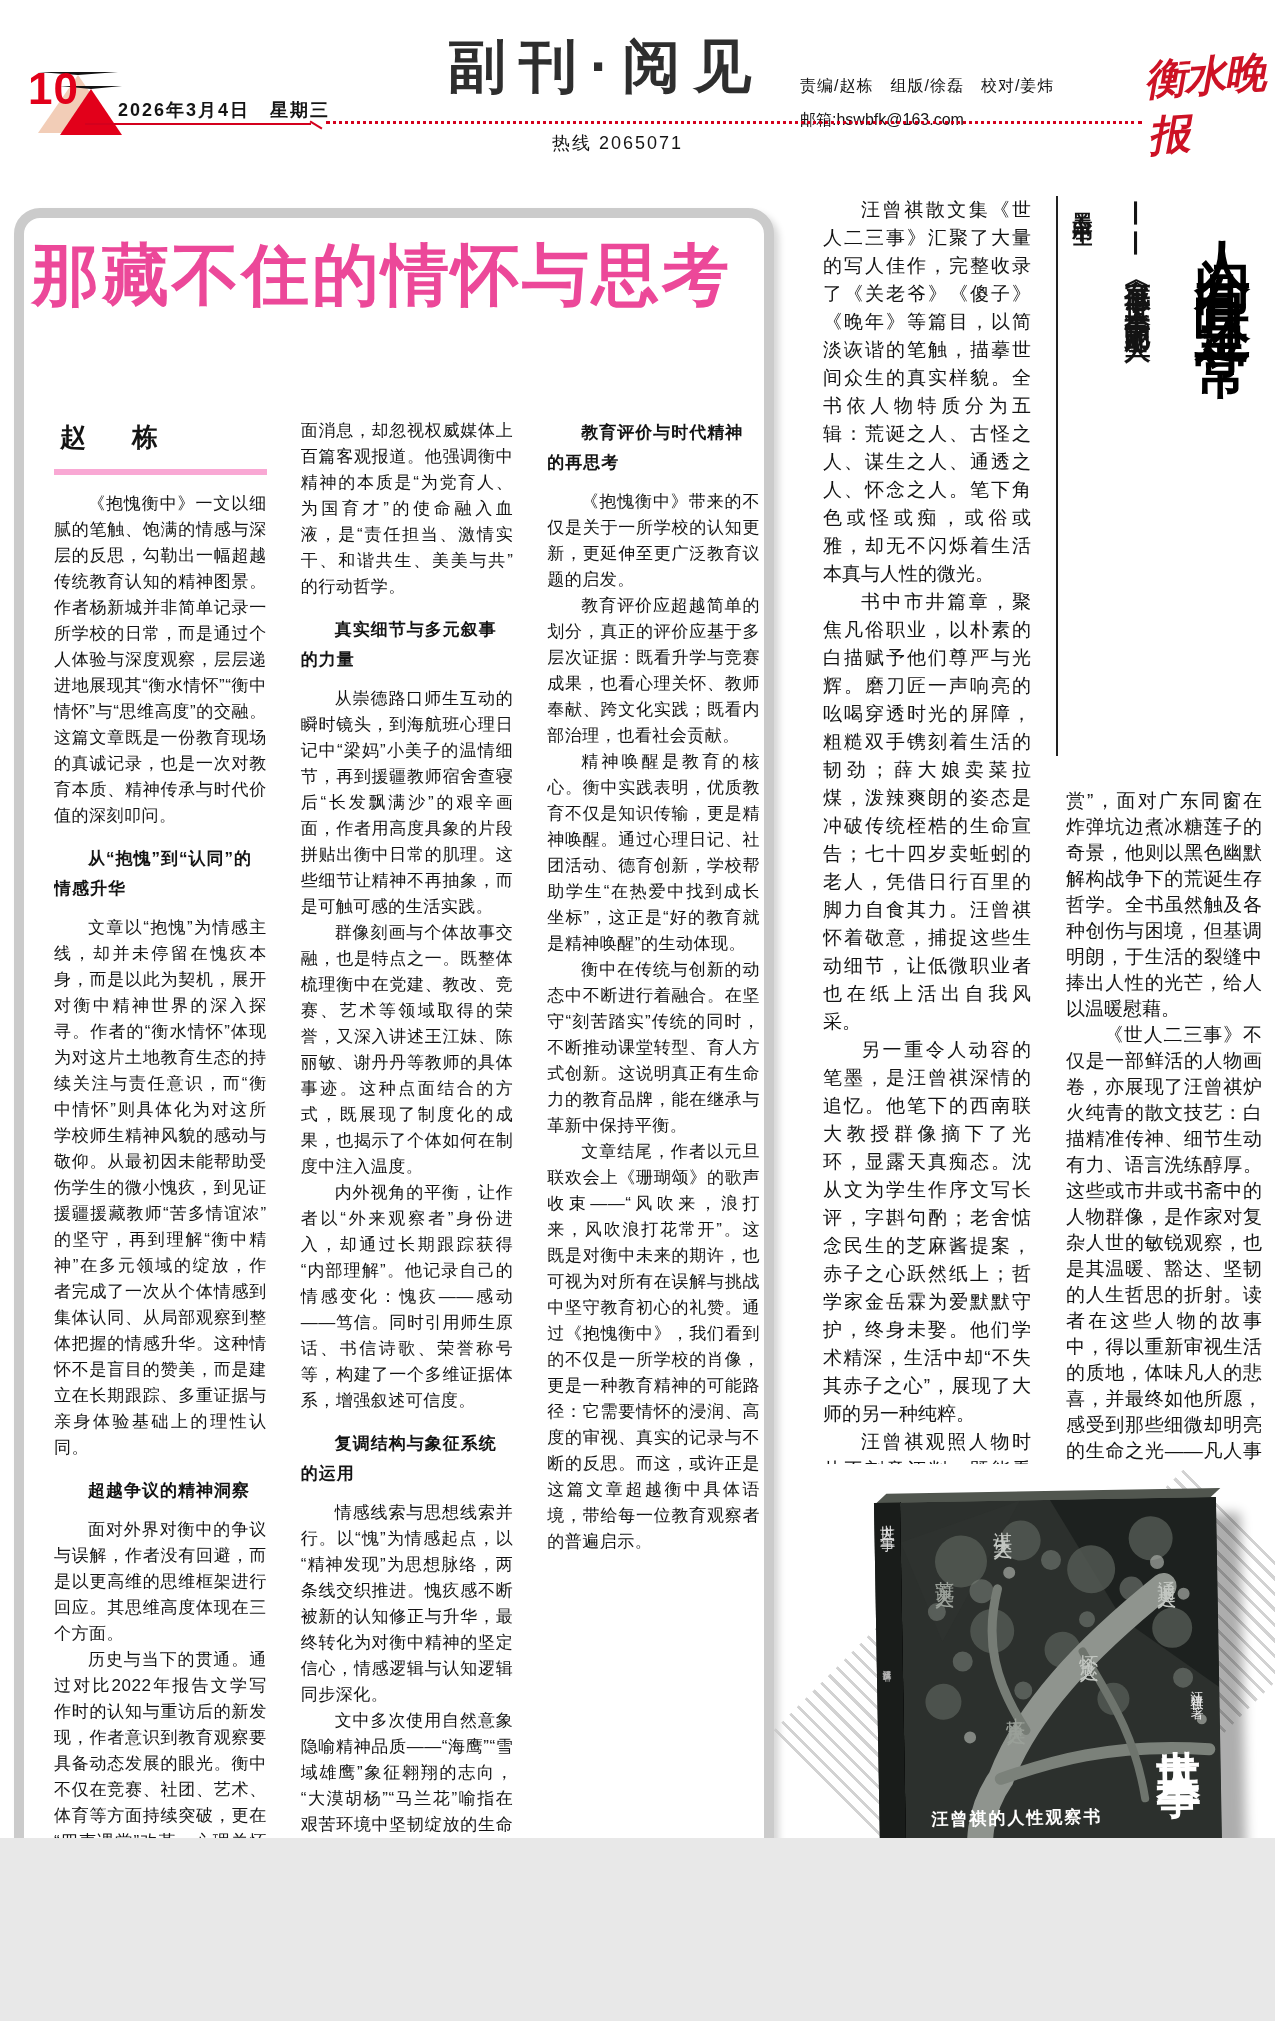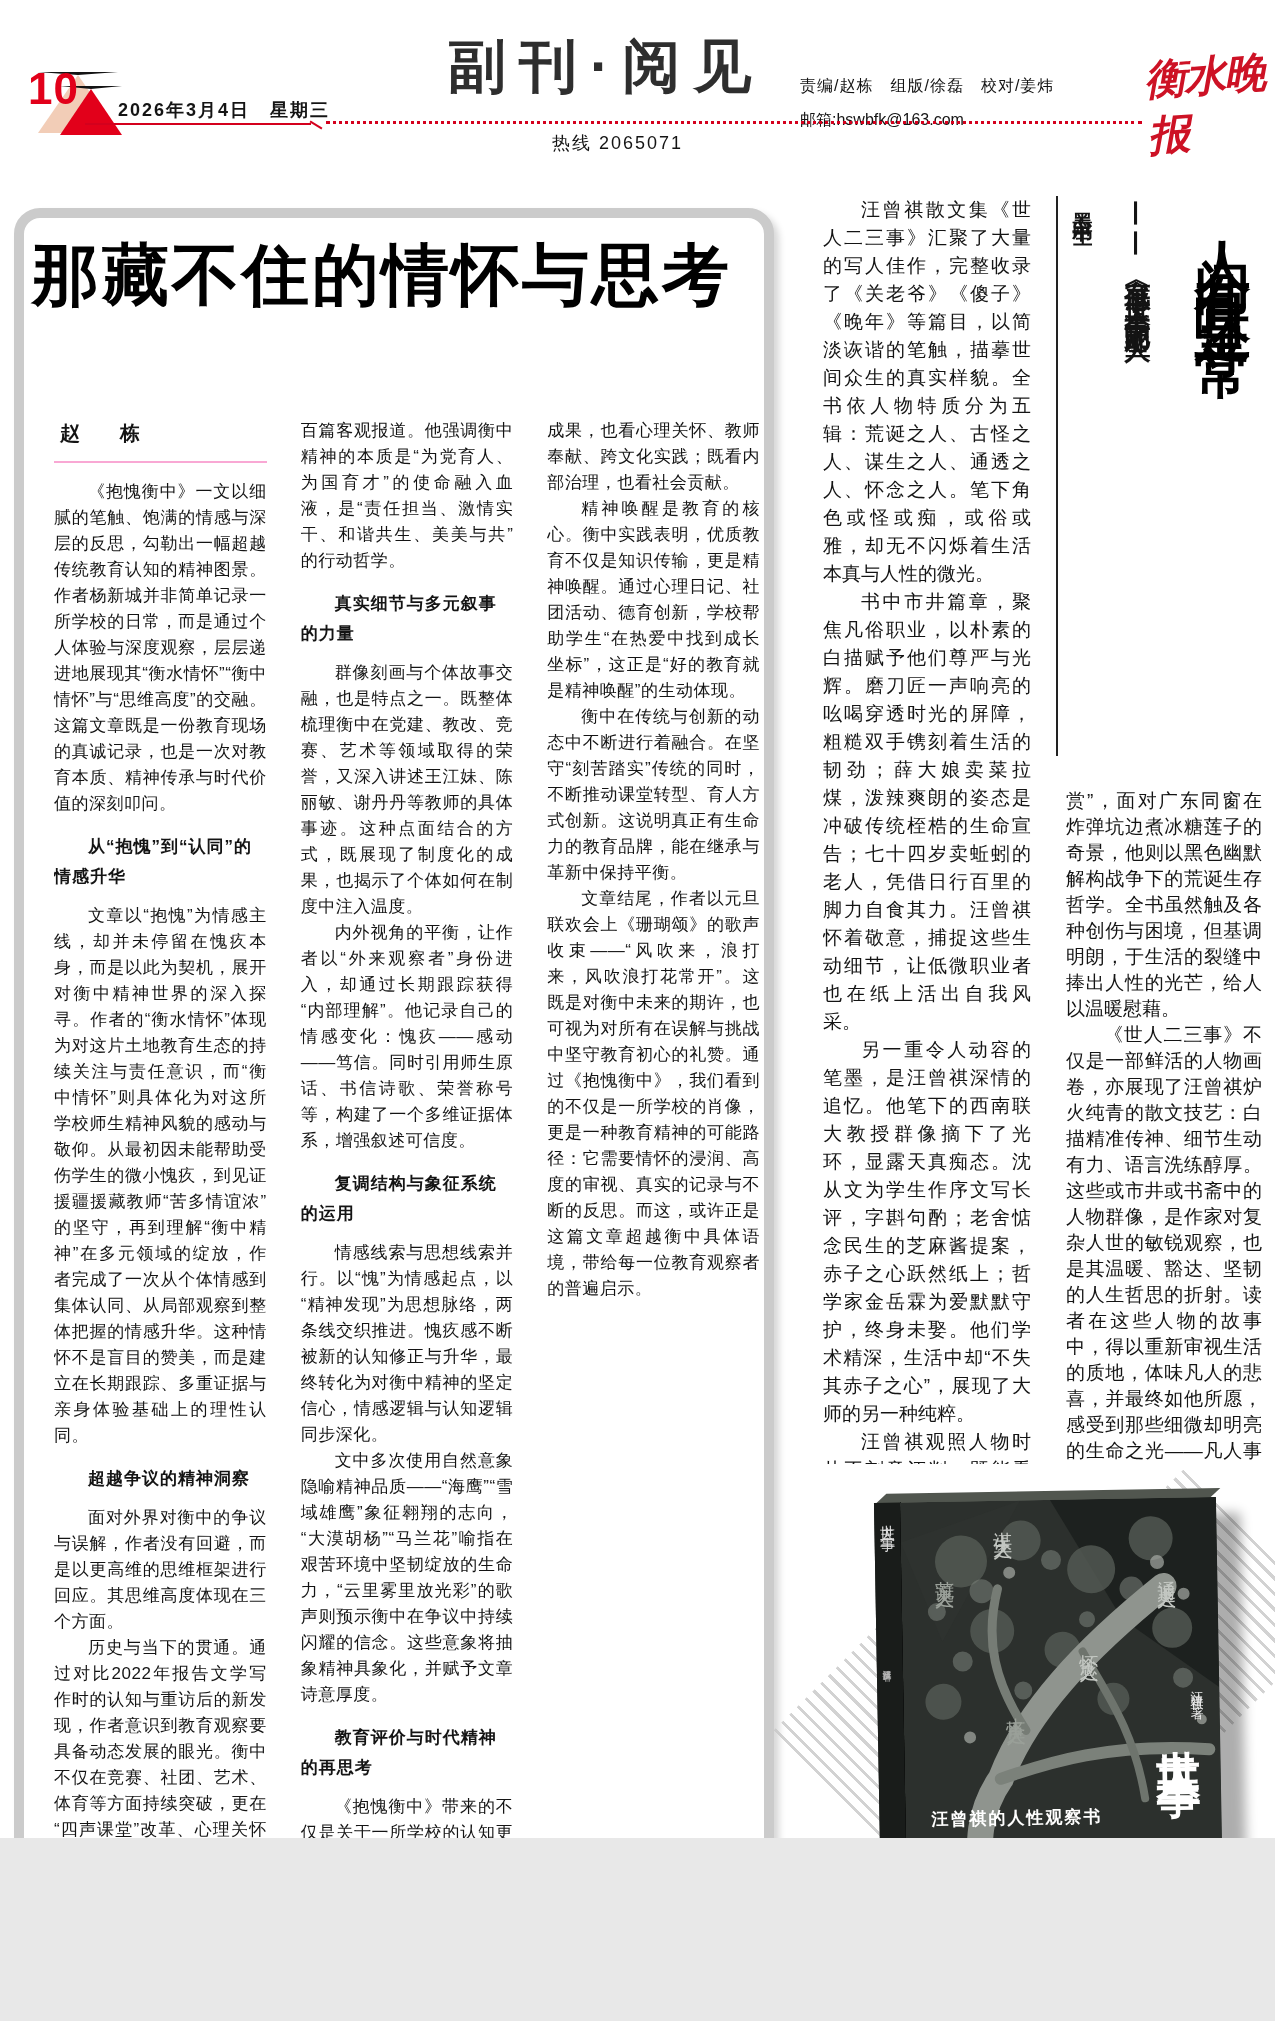--- a/index.html
+++ b/index.html
@@ -20,26 +20,26 @@
   .masthead{position:absolute;left:1146px;top:48px;font-size:42px;font-weight:bold;color:#cd1225;
             font-family:"DejaVu Serif","Liberation Serif",serif;font-style:italic;transform:rotate(-4deg);letter-spacing:-2px;}
   .rule-solid{position:absolute;left:85px;top:123px;width:226px;height:2px;background:#d4001d;}
   .rule-tick{position:absolute;left:309px;top:124px;width:14px;height:2px;background:#d4001d;transform:rotate(32deg);}
   .rule-dotted{position:absolute;left:326px;top:121px;width:816px;height:0;border-top:3px dotted #d4001d;}
 
   
   .l-box{position:absolute;left:14px;top:208px;width:740px;height:1780px;background:#fff;
          border:10px solid #cbcbcb;border-radius:26px;box-shadow:5px 5px 7px rgba(0,0,0,.16);}
   .l-title{position:absolute;left:8px;top:12px;width:724px;font-size:67px;font-weight:900;letter-spacing:3px;
-           color:#000000;white-space:nowrap;font-family:Liberation Serif, serif;}
+           color:#ec4899;white-space:nowrap;font-family:Liberation Serif, serif;}
   .l-subtitle{position:absolute;left:36px;top:116px;font-size:37px;font-weight:bold;letter-spacing:1px;}
   .l-body{position:absolute;left:30px;top:200px;width:706px;height:1566px;
           column-count:3;column-gap:34px;column-fill:auto;overflow:hidden;}
-  .byline{font-size:20px;font-weight:bold;letter-spacing:10px;padding:2px 0 14px 6px;
-          border-bottom:2px solid #f9a8d4;margin-bottom:16px;}
+  .byline{font-size:26px;font-weight:bold;letter-spacing:10px;padding:2px 0 14px 6px;
+          border-bottom:6px solid #f9a8d4;margin-bottom:16px;}
   .l-body .p,.l-body .p-cont{font-size:17px;line-height:26px;text-align:justify;letter-spacing:.5px;margin:0;}
   .l-body .p{text-indent:2em;}
   .l-body .h3{font-size:17px;font-weight:bold;line-height:30px;margin:15px 0 11px;text-indent:2em;letter-spacing:1px;}
 
   
   .r-colA,.r-colB{position:absolute;overflow:hidden;}
   .r-colA{left:823px;top:196px;width:208px;height:1268px;}
   .r-colB{left:1066px;top:788px;width:196px;height:678px;}
   .r-colA .p,.r-colA .p-cont{font-size:19px;line-height:28px;text-align:justify;margin:0;}
   .r-colB .p,.r-colB .p-cont{font-size:19px;line-height:26px;text-align:justify;margin:0;}
@@ -112,20 +112,21 @@
       <div class="byline">赵　栋</div>
       <div>
           <div class="p">《抱愧衡中》一文以细腻的笔触、饱满的情感与深层的反思，勾勒出一幅超越传统教育认知的精神图景。作者杨新城并非简单记录一所学校的日常，而是通过个人体验与深度观察，层层递进地展现其“衡水情怀”“衡中情怀”与“思维高度”的交融。这篇文章既是一份教育现场的真诚记录，也是一次对教育本质、精神传承与时代价值的深刻叩问。</div>
           <div class="h3">从“抱愧”到“认同”的情感升华</div>
           <div class="p">文章以“抱愧”为情感主线，却并未停留在愧疚本身，而是以此为契机，展开对衡中精神世界的深入探寻。作者的“衡水情怀”体现为对这片土地教育生态的持续关注与责任意识，而“衡中情怀”则具体化为对这所学校师生精神风貌的感动与敬仰。从最初因未能帮助受伤学生的微小愧疚，到见证援疆援藏教师“苦多情谊浓”的坚守，再到理解“衡中精神”在多元领域的绽放，作者完成了一次从个体情感到集体认同、从局部观察到整体把握的情感升华。这种情怀不是盲目的赞美，而是建立在长期跟踪、多重证据与亲身体验基础上的理性认同。</div>
           <div class="h3">超越争议的精神洞察</div>
           <div class="p">面对外界对衡中的争议与误解，作者没有回避，而是以更高维的思维框架进行回应。其思维高度体现在三个方面。</div>
           <div class="p">历史与当下的贯通。通过对比2022年报告文学写作时的认知与重访后的新发现，作者意识到教育观察要具备动态发展的眼光。衡中不仅在竞赛、社团、艺术、体育等方面持续突破，更在“四声课堂”改革、心理关怀体系、援疆援藏的教育实践等层面深化育人内涵。</div>
           <div class="p">现象与本质的剥离。作者指出，批评者往往依赖片面消息，却忽视权威媒体上百篇客观报道。他强调衡中精神的本质是“为党育人、为国育才”的使命融入血液，是“责任担当、激情实干、和谐共生、美美与共”的行动哲学。</div>
           <div class="h3">真实细节与多元叙事的力量</div>
+          <div class="p">从崇德路口师生互动的瞬时镜头，到海航班心理日记中“梁妈”小美子的温情细节，再到援疆教师宿舍查寝后“长发飘满沙”的艰辛画面，作者用高度具象的片段拼贴出衡中日常的肌理。这些细节让精神不再抽象，而是可触可感的生活实践。</div>
           <div class="p">群像刻画与个体故事交融，也是特点之一。既整体梳理衡中在党建、教改、竞赛、艺术等领域取得的荣誉，又深入讲述王江妹、陈丽敏、谢丹丹等教师的具体事迹。这种点面结合的方式，既展现了制度化的成果，也揭示了个体如何在制度中注入温度。</div>
           <div class="p">内外视角的平衡，让作者以“外来观察者”身份进入，却通过长期跟踪获得“内部理解”。他记录自己的情感变化：愧疚——感动——笃信。同时引用师生原话、书信诗歌、荣誉称号等，构建了一个多维证据体系，增强叙述可信度。</div>
           <div class="h3">复调结构与象征系统的运用</div>
           <div class="p">情感线索与思想线索并行。以“愧”为情感起点，以“精神发现”为思想脉络，两条线交织推进。愧疚感不断被新的认知修正与升华，最终转化为对衡中精神的坚定信心，情感逻辑与认知逻辑同步深化。</div>
           <div class="p">文中多次使用自然意象隐喻精神品质——“海鹰”“雪域雄鹰”象征翱翔的志向，“大漠胡杨”“马兰花”喻指在艰苦环境中坚韧绽放的生命力，“云里雾里放光彩”的歌声则预示衡中在争议中持续闪耀的信念。这些意象将抽象精神具象化，并赋予文章诗意厚度。</div>
           <div class="h3">教育评价与时代精神的再思考</div>
           <div class="p">《抱愧衡中》带来的不仅是关于一所学校的认知更新，更延伸至更广泛教育议题的启发。</div>
           <div class="p">教育评价应超越简单的划分，真正的评价应基于多层次证据：既看升学与竞赛成果，也看心理关怀、教师奉献、跨文化实践；既看内部治理，也看社会贡献。</div>
           <div class="p">精神唤醒是教育的核心。衡中实践表明，优质教育不仅是知识传输，更是精神唤醒。通过心理日记、社团活动、德育创新，学校帮助学生“在热爱中找到成长坐标”，这正是“好的教育就是精神唤醒”的生动体现。</div>
           <div class="p">衡中在传统与创新的动态中不断进行着融合。在坚守“刻苦踏实”传统的同时，不断推动课堂转型、育人方式创新。这说明真正有生命力的教育品牌，能在继承与革新中保持平衡。</div>

